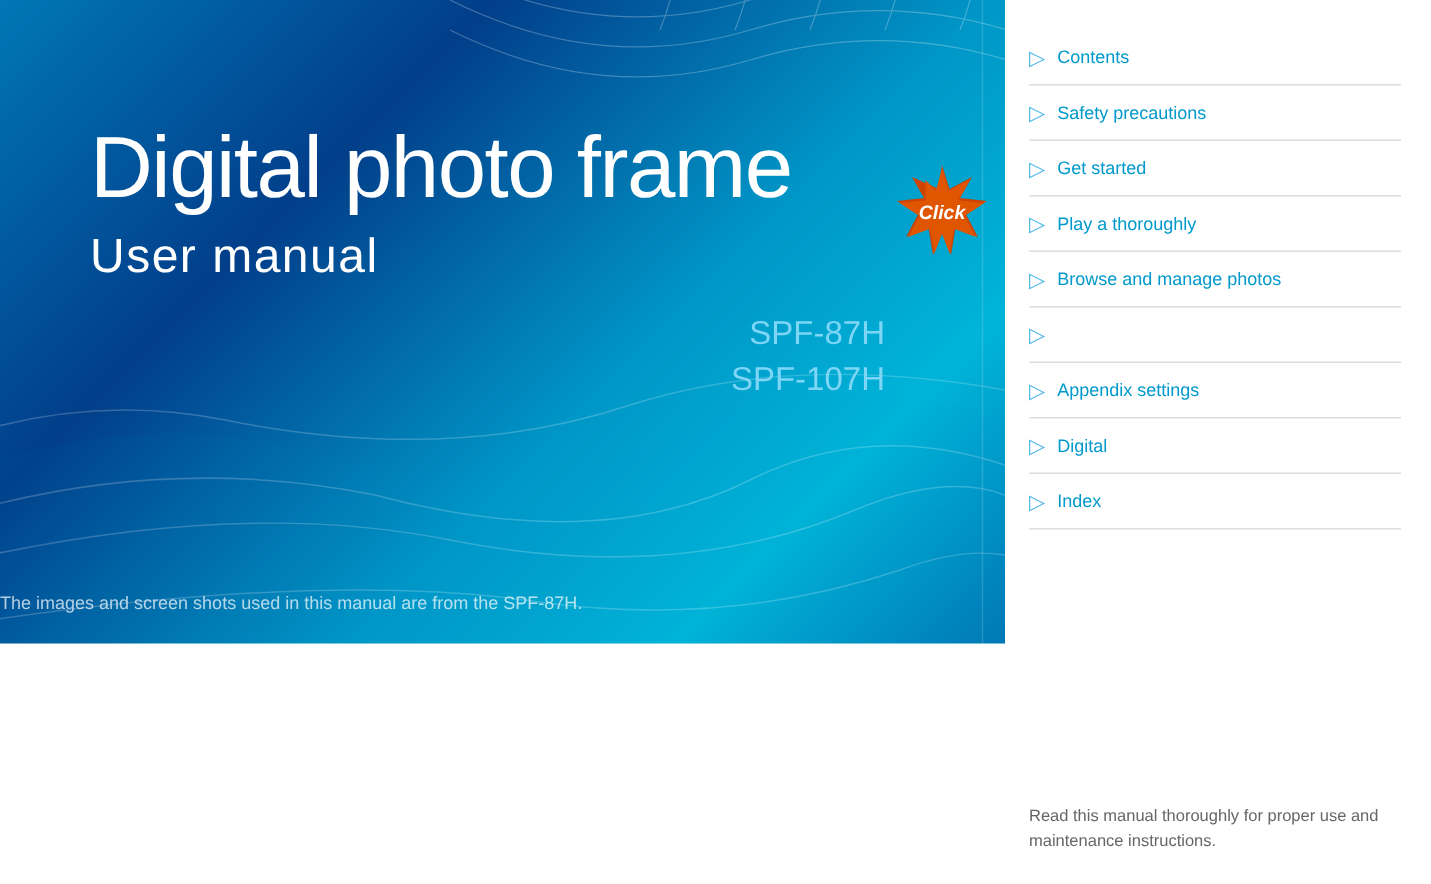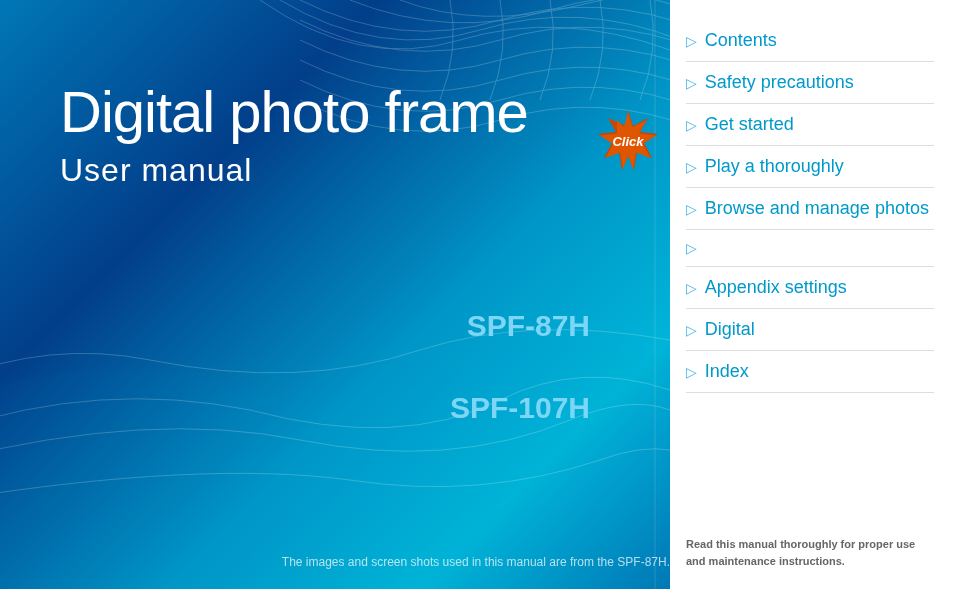--- a/index.html
+++ b/index.html
@@ -8,21 +8,21 @@
       width: 954px;
       height: 589px;
       display: flex;
       font-family: Arial, sans-serif;
       overflow: hidden;
     }
 
     
     .left-panel {
       width: 670px;
-      height: 589px;
+      height: 429px;
       background: linear-gradient(135deg, #0077b6 0%, #023e8a 30%, #0096c7 60%, #00b4d8 80%, #0077b6 100%);
       position: relative;
       overflow: hidden;
     }
 
     .left-panel-content {
       position: relative;
       z-index: 2;
       height: 100%;
       display: flex;
@@ -50,33 +50,32 @@
     }
 
     .model-section {
       position: absolute;
       right: 80px;
       bottom: 160px;
       text-align: right;
     }
 
     .model-text {
-      font-size: 30px;
-      font-weight: bold;
+      font-size: 22px;
+      font-weight: normal;
       color: #7dd6f5;
       line-height: 1.4;
-      margin-top: 40px;
     }
 
     .bottom-note {
       position: absolute;
       bottom: 20px;
       left: 0;
       right: 0;
-      text-align: right;
+      text-align: left;
       color: rgba(255,255,255,0.7);
       font-size: 12px;
     }
 
     
     .click-badge {
       position: absolute;
       top: 108px;
       right: 10px;
       width: 60px;
@@ -114,30 +113,29 @@
     }
 
     .nav-arrow {
       color: #4db8e8;
       font-size: 14px;
       flex-shrink: 0;
     }
 
     .nav-label {
       color: #0099cc;
-      font-size: 18px;
+      font-size: 12px;
       font-weight: 500;
     }
 
     .read-note {
       margin-top: 16px;
       font-size: 11px;
       color: #666;
       line-height: 1.5;
-      font-weight: bold;
     }
 
     
     .waves-svg {
       position: absolute;
       top: 0;
       left: 0;
       width: 100%;
       height: 100%;
       pointer-events: none;

